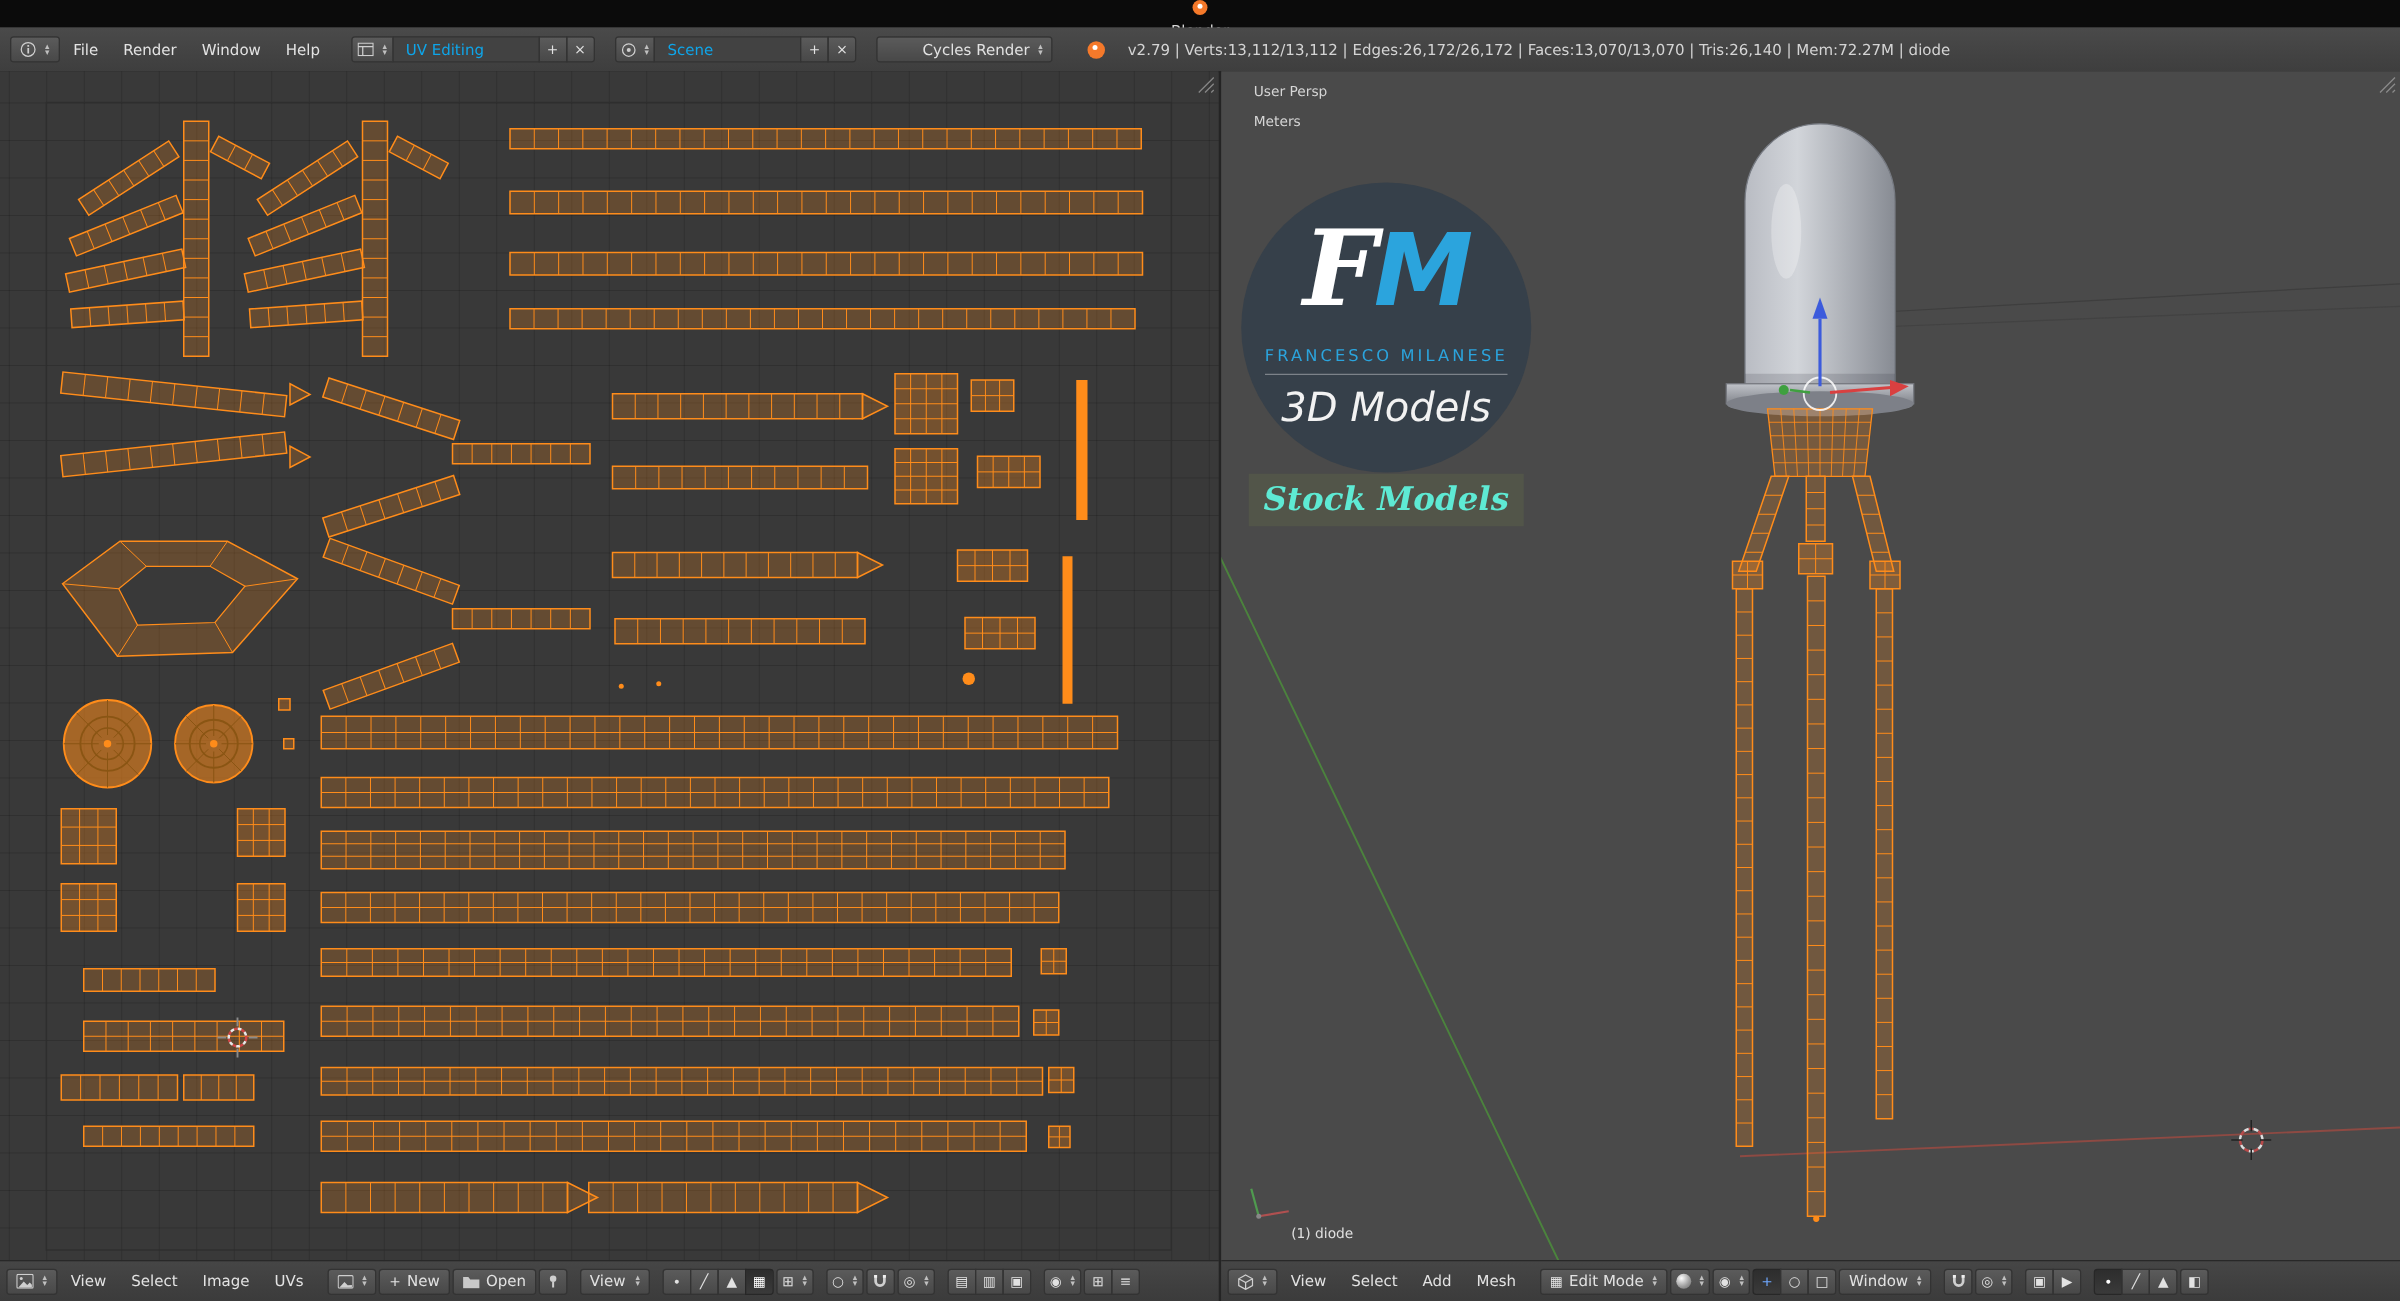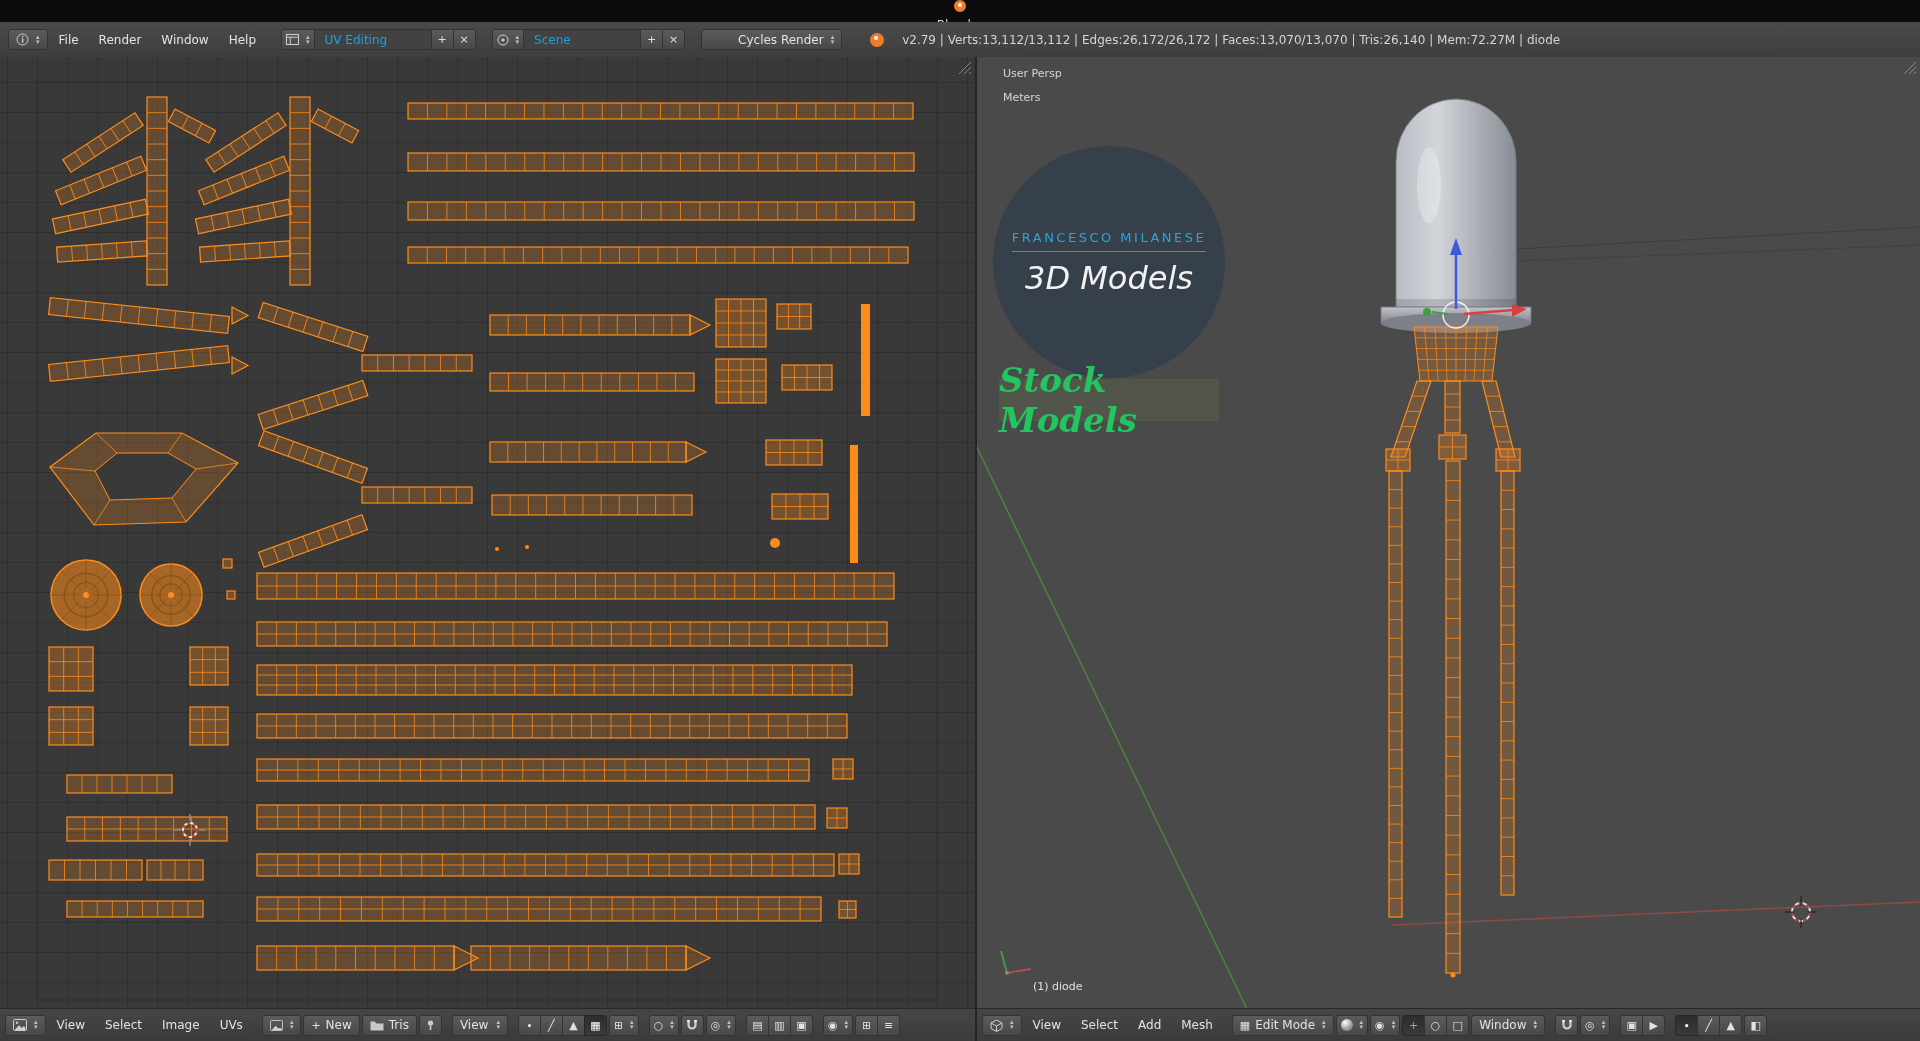--- a/index.html
+++ b/index.html
@@ -48,21 +48,21 @@
   .overlay-text{position:absolute;color:#d6d6d6;font-size:11px;z-index:3;}
   #viewname{left:26px;top:10px;}
   #unitname{left:26px;top:34px;}
   #objinfo{left:56px;bottom:16px;color:#e0e0e0;}
   .logo-circle{position:absolute;left:16px;top:89px;width:232px;height:232px;border-radius:50%;background:rgba(53,63,74,0.96);z-index:2;display:flex;flex-direction:column;align-items:center;justify-content:center;text-align:center;}
   .fm{font-weight:bold;font-style:italic;line-height:72px;letter-spacing:-3px;}
   .fm .f{font-family:"DejaVu Serif",serif;font-size:84px;color:#ffffff;}
   .fm .m{font-size:80px;color:#2ba4dd;}
   .lname{margin-top:2px;font-size:13px;letter-spacing:2.5px;color:#2ba4dd;border-bottom:1px solid rgba(255,255,255,.35);padding-bottom:6px;}
   .ltag{margin-top:7px;font-size:32px;font-style:italic;color:#f2f2f2;}
-  .banner{position:absolute;left:22px;top:322px;width:220px;height:42px;background:rgba(90,94,72,0.55);z-index:2;display:flex;align-items:center;justify-content:center;font-family:"DejaVu Serif",serif;font-style:italic;font-weight:bold;font-size:34px;color:#22c55e;}
+  .banner{position:absolute;left:22px;top:322px;width:220px;height:42px;background:rgba(90,94,72,0.55);z-index:2;display:flex;align-items:center;justify-content:center;font-family:"DejaVu Serif",serif;font-style:italic;font-weight:bold;font-size:26px;color:#5eead4;}
   svg{display:block;}
   .ic{display:flex;align-items:center;}
   .glyph{font-size:11px;line-height:11px;}
   .blue{color:#6fa8ff;}
 </style>
 </head>
 <body>
 
 <div class="window">
 
@@ -1015,21 +1015,21 @@
       <div class="btn">
         <span class="glyph">+</span>
         <span>New</span>
       </div>
       <div class="btn">
         <span class="ic">
           <svg width="14" height="11" viewBox="0 0 14 11">
               <path d="M0.5 1.5 h4.2 l1.5 2 h7.3 v7 h-13 z" fill="#c9c9c9"></path>
             </svg>
         </span>
-        <span>Tris</span>
+        <span>Open</span>
       </div>
       <div class="ibtn">
         <span class="ic">
           <svg width="11" height="12" viewBox="0 0 11 12">
               <circle cx="5.5" cy="4" r="2.6" fill="#cfcfcf"></circle>
               <path d="M5.5 6.5 V11" stroke="#cfcfcf" stroke-width="1.6"></path>
             </svg>
         </span>
       </div>
 
@@ -1284,20 +1284,23 @@
           <line x1="30" y1="916" x2="54" y2="912" stroke="#b05050" stroke-width="1.8" opacity="1"></line>
           <line x1="30" y1="916" x2="24" y2="894" stroke="#4f9a4f" stroke-width="1.8" opacity="1"></line>
           <circle cx="30" cy="916" r="2" fill="#888888"></circle>
         </svg>
 
       <span class="overlay-text" id="viewname">User Persp</span>
       <span class="overlay-text" id="unitname">Meters</span>
       <span class="overlay-text" id="objinfo">(1) diode</span>
 
       <div class="logo-circle">
+        <div class="fm">
+          <span class="f">F</span><span class="m">M</span>
+        </div>
         <div class="lname">FRANCESCO MILANESE</div>
         <div class="ltag">3D Models</div>
       </div>
       <div class="banner">Stock Models</div>
 
       <svg class="corner" width="15" height="15">
         <path d="M14 2 L2 14 M14 7 L7 14 M14 12 L12 14" stroke="#9a9a9a" fill="none"></path>
       </svg>
     </div>
 

